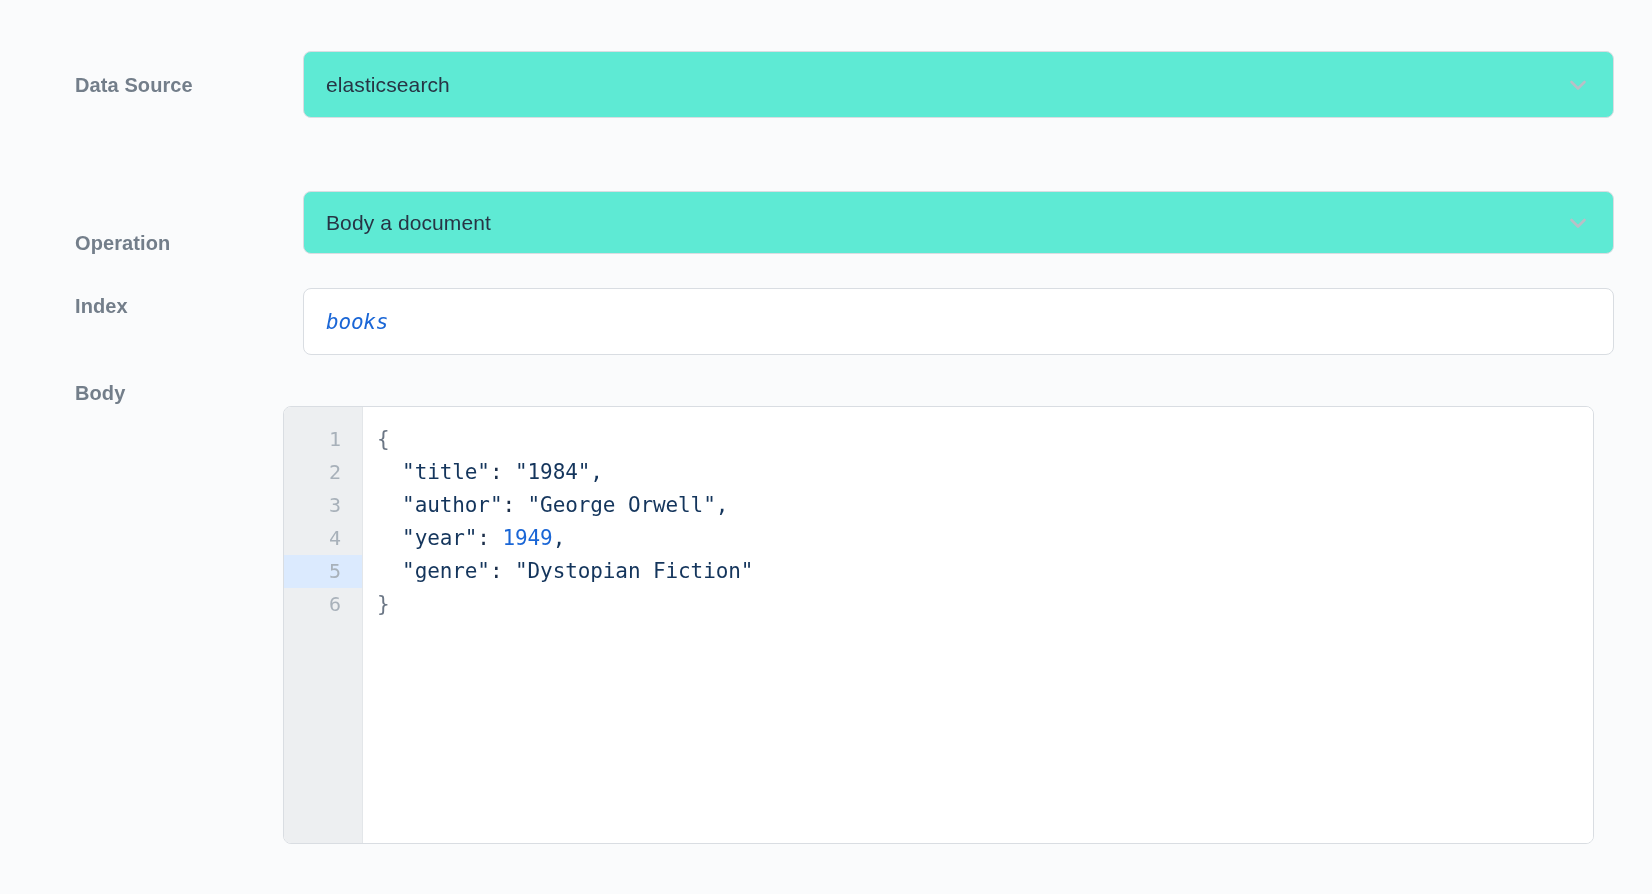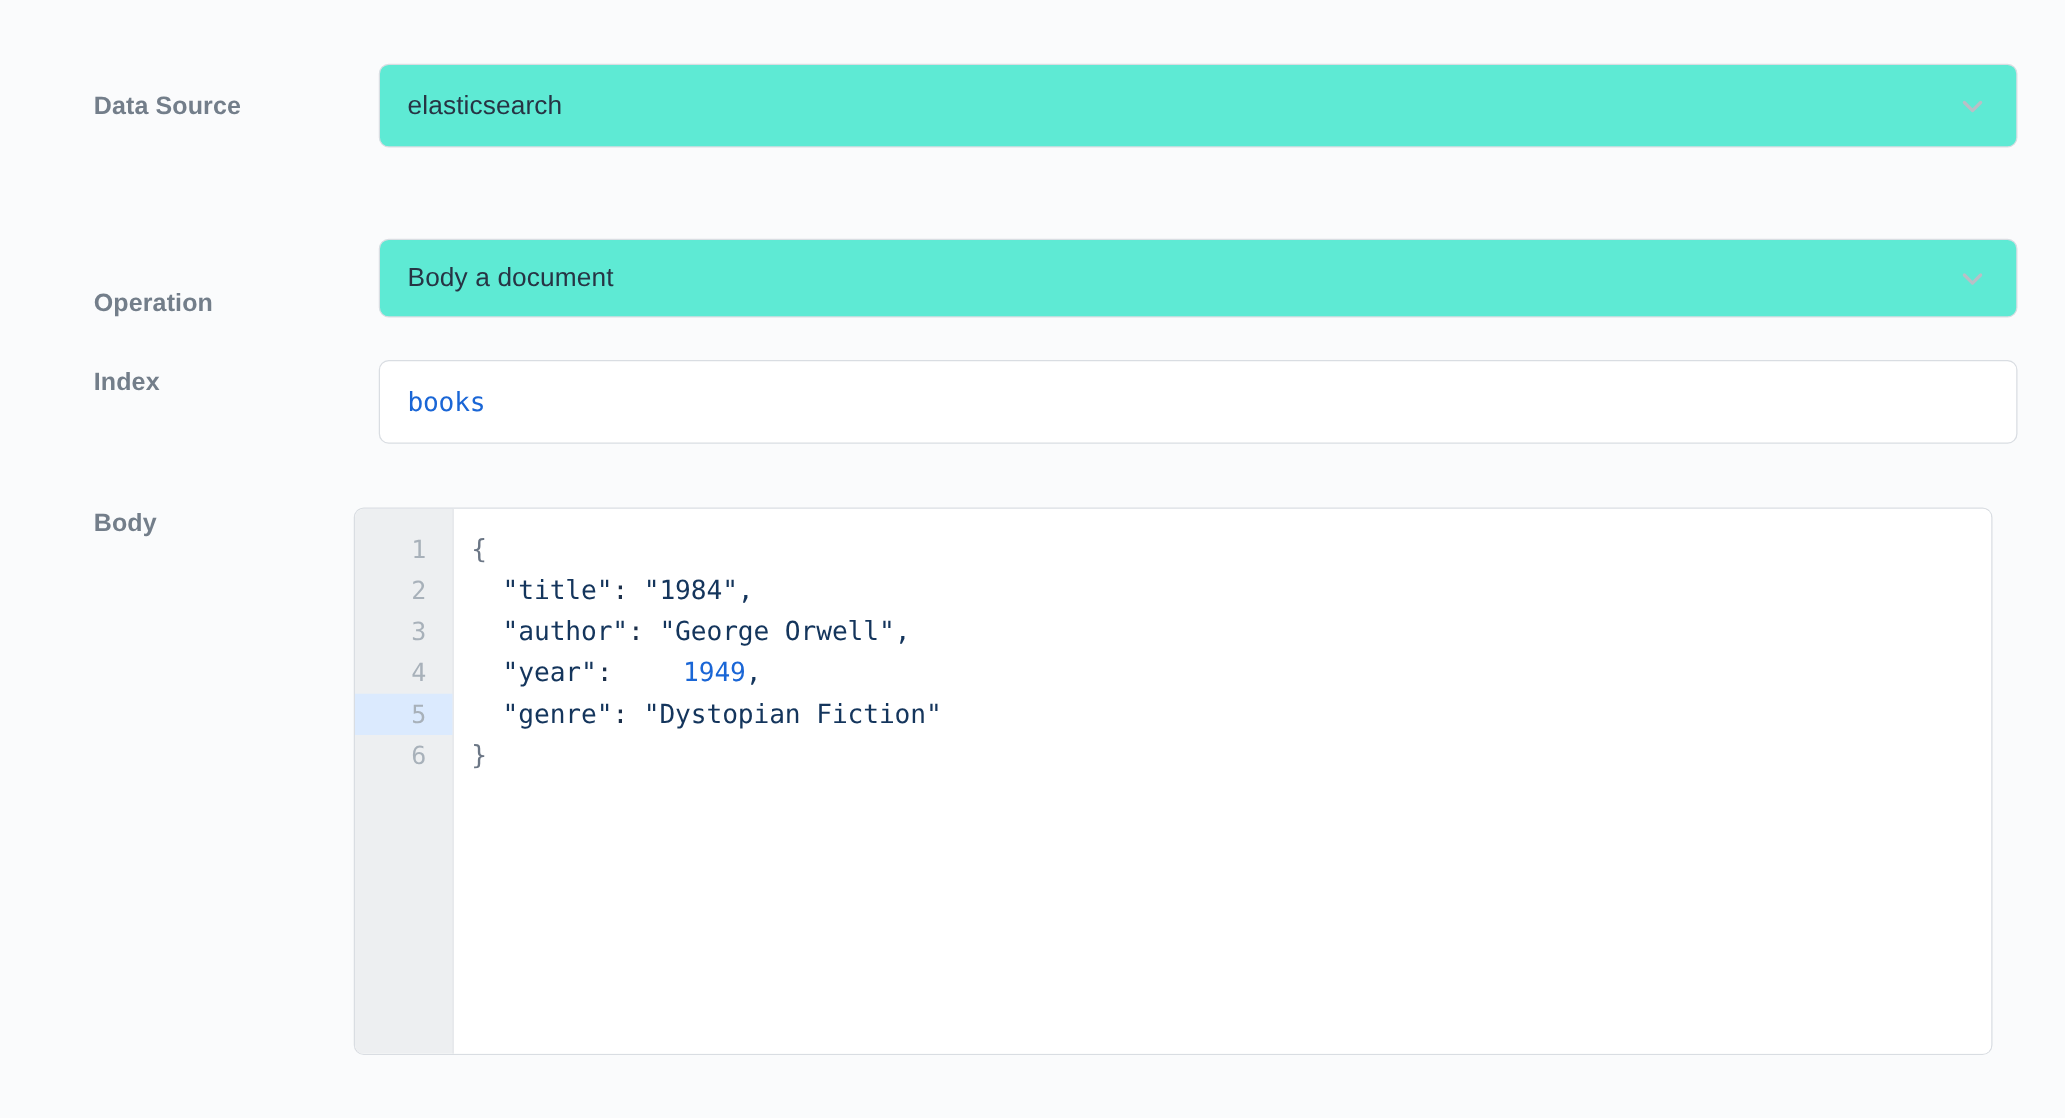--- a/index.html
+++ b/index.html
@@ -68,20 +68,21 @@
     letter-spacing: 0.1px;
     white-space: nowrap;
     overflow: hidden;
   }
 
   .control-value.mono-blue {
     font-family: "DejaVu Sans Mono", monospace;
     color: #1a66d6;
     font-size: 21px;
     letter-spacing: -0.2px;
+    font-style: italic;
   }
 
   .chevron {
     flex: 0 0 auto;
     width: 26px;
     height: 26px;
     margin-left: 12px;
     display: block;
   }
   .chevron svg { display: block; }
@@ -89,21 +90,21 @@
   
   #row-datasource .field-label { top: 74px; }
   #row-datasource .control { top: 51px; height: 67px; }
 
   #row-operation .field-label { top: 196px; margin-top: 36px; }
   #row-operation .control { top: 191px; height: 63px; }
 
   #row-index .field-label { top: 295px; }
   #row-index .control { top: 288px; height: 67px; }
 
-  #row-body .field-label { top: 408px; }
+  #row-body .field-label { top: 382px; }
 
   
   .editor {
     position: absolute;
     left: 283px;
     top: 406px;
     width: 1311px;
     height: 438px;
     box-sizing: border-box;
     background: #ffffff;
@@ -155,21 +156,21 @@
     font-size: 21px;
     letter-spacing: -0.1px;
     white-space: pre;
     color: #1c2f4a;
   }
 
   .tok-punct     { color: #6b7685; }
   .tok-key       { color: #14355c; }
   .tok-colon     { color: #1c2f4a; }
   .tok-string    { color: #14355c; }
-  .tok-number    { color: #1a66d6; margin-left: 44px; }
+  .tok-number    { color: #1a66d6; }
   .tok-comma     { color: #14355c; }
 </style>
 </head>
 <body>
 
 <div class="panel">
 
   <div class="field-row" id="row-datasource">
     <div class="field-label">Data Source</div>
 

